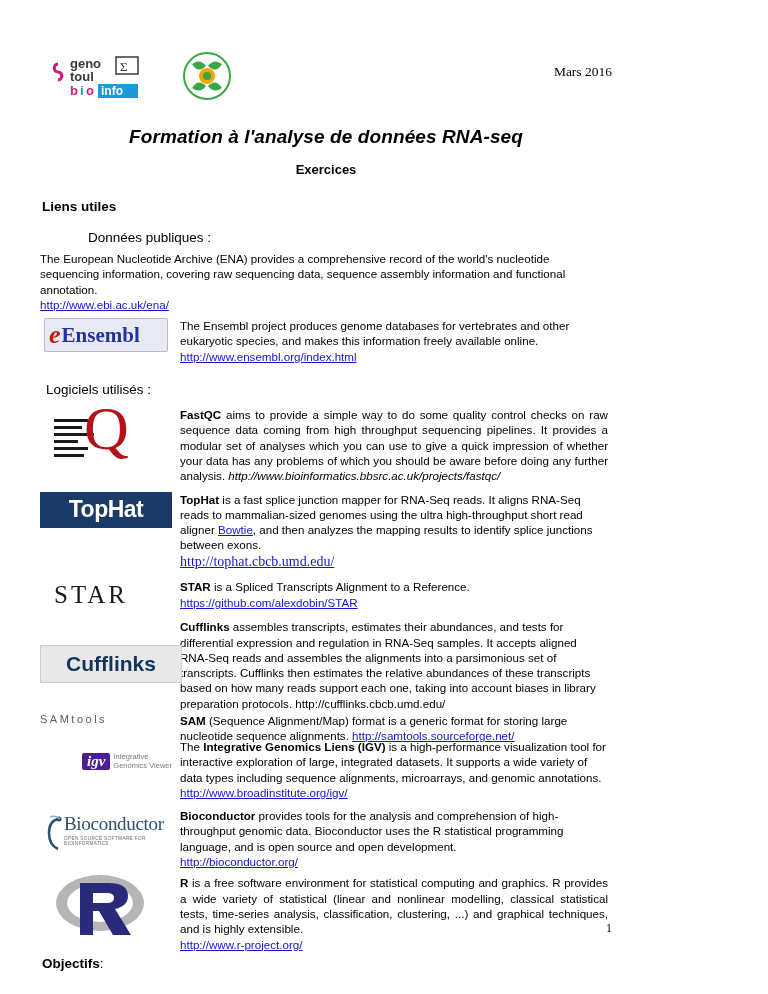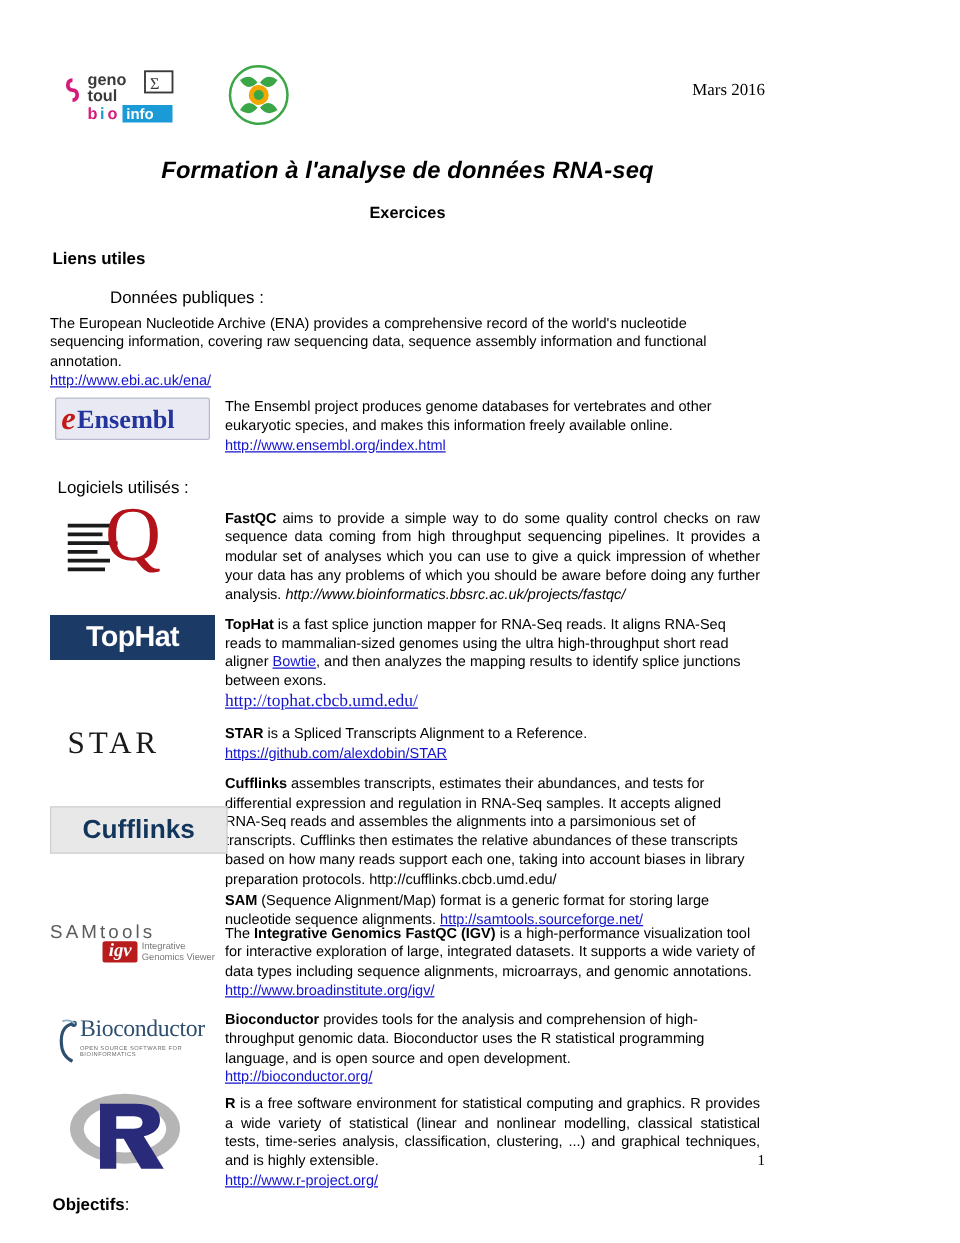--- a/index.html
+++ b/index.html
@@ -222,33 +222,32 @@
     font-family: "Liberation Sans", sans-serif;
     font-weight: bold;
     font-size: 21px;
     color: #12355b;
   }
 
   .samtools-logo {
     position: absolute;
     left: 0px; top: 0px;
     font-family: "Liberation Sans", sans-serif;
-    font-size: 15px;
+    font-size: 11px;
     letter-spacing: 2.5px;
     color: #5c5c5c;
-    margin-top: 24px;
   }
   .igv-logo {
     position: absolute;
     left: 42px; top: 14px;
     display: flex;
     align-items: center;
   }
   .igv-badge {
-    background: #b91c1c;
+    background: #4c1d95;
     color: #fff;
     font-family: "Liberation Serif", serif;
     font-style: italic;
     font-weight: bold;
     font-size: 15px;
     padding: 0 5px;
     border-radius: 2px;
   }
   .igv-words {
     font-size: 7.5px;
@@ -427,21 +426,21 @@
   </div>
 
   <div class="entry" style="margin-top:-6px;">
     <div class="entry-logo" style="height:44px;">
       <div class="igv-logo">
         <span class="igv-badge">igv</span>
         <span class="igv-words">Integrative Genomics Viewer</span>
       </div>
     </div>
     <div class="entry-text">
-      <span>The </span><span class="bold">Integrative Genomics FastQC (IGV)</span><span> is a high-performance visualization tool for interactive exploration of large, integrated datasets. It supports a wide variety of data types including sequence alignments, microarrays, and genomic annotations.</span><br>
+      <span>The </span><span class="bold">Integrative Genomics Liens (IGV)</span><span> is a high-performance visualization tool for interactive exploration of large, integrated datasets. It supports a wide variety of data types including sequence alignments, microarrays, and genomic annotations.</span><br>
       <a class="link" href="#">http://www.broadinstitute.org/igv/</a>
     </div>
   </div>
 
   <div class="entry" style="margin-top:8px;align-items:center;">
     <div class="entry-logo" style="height:52px;">
       <div class="biocond-logo">
         <svg class="biocond-hook" width="20" height="40">
           <path d="M12 4 q-9 2 -9 14 q0 12 9 16" stroke="#2f4f6f" stroke-width="2.5" fill="none"></path>
           <circle cx="13" cy="4" r="2.5" fill="#2f4f6f"></circle>

